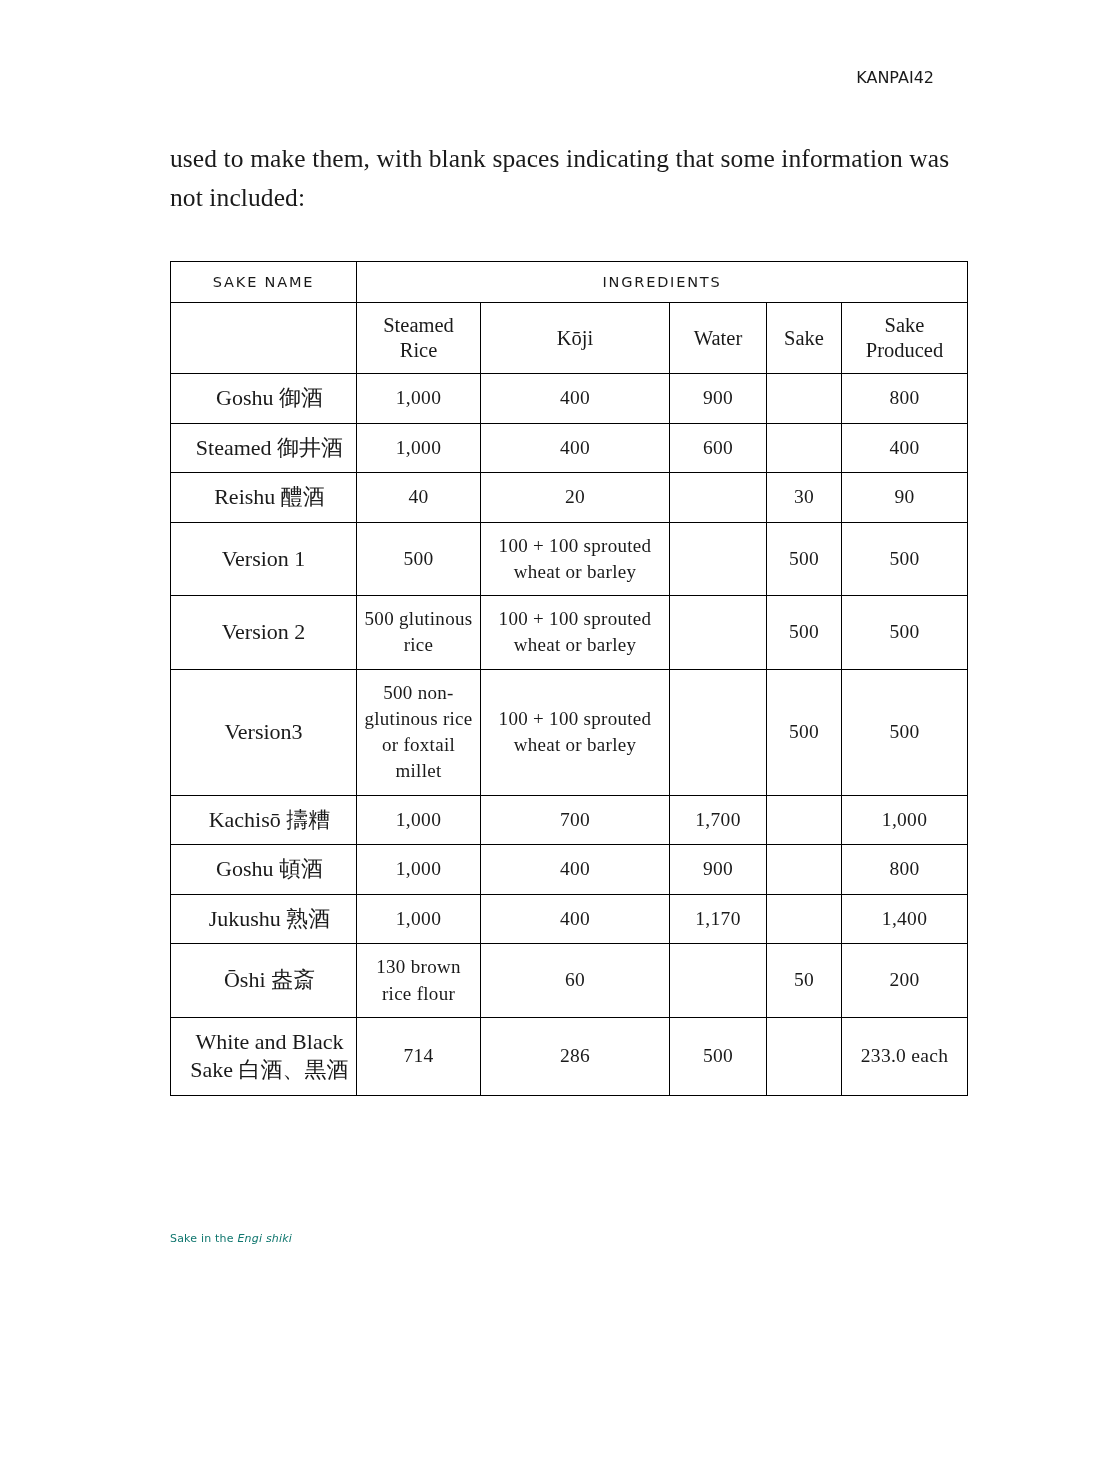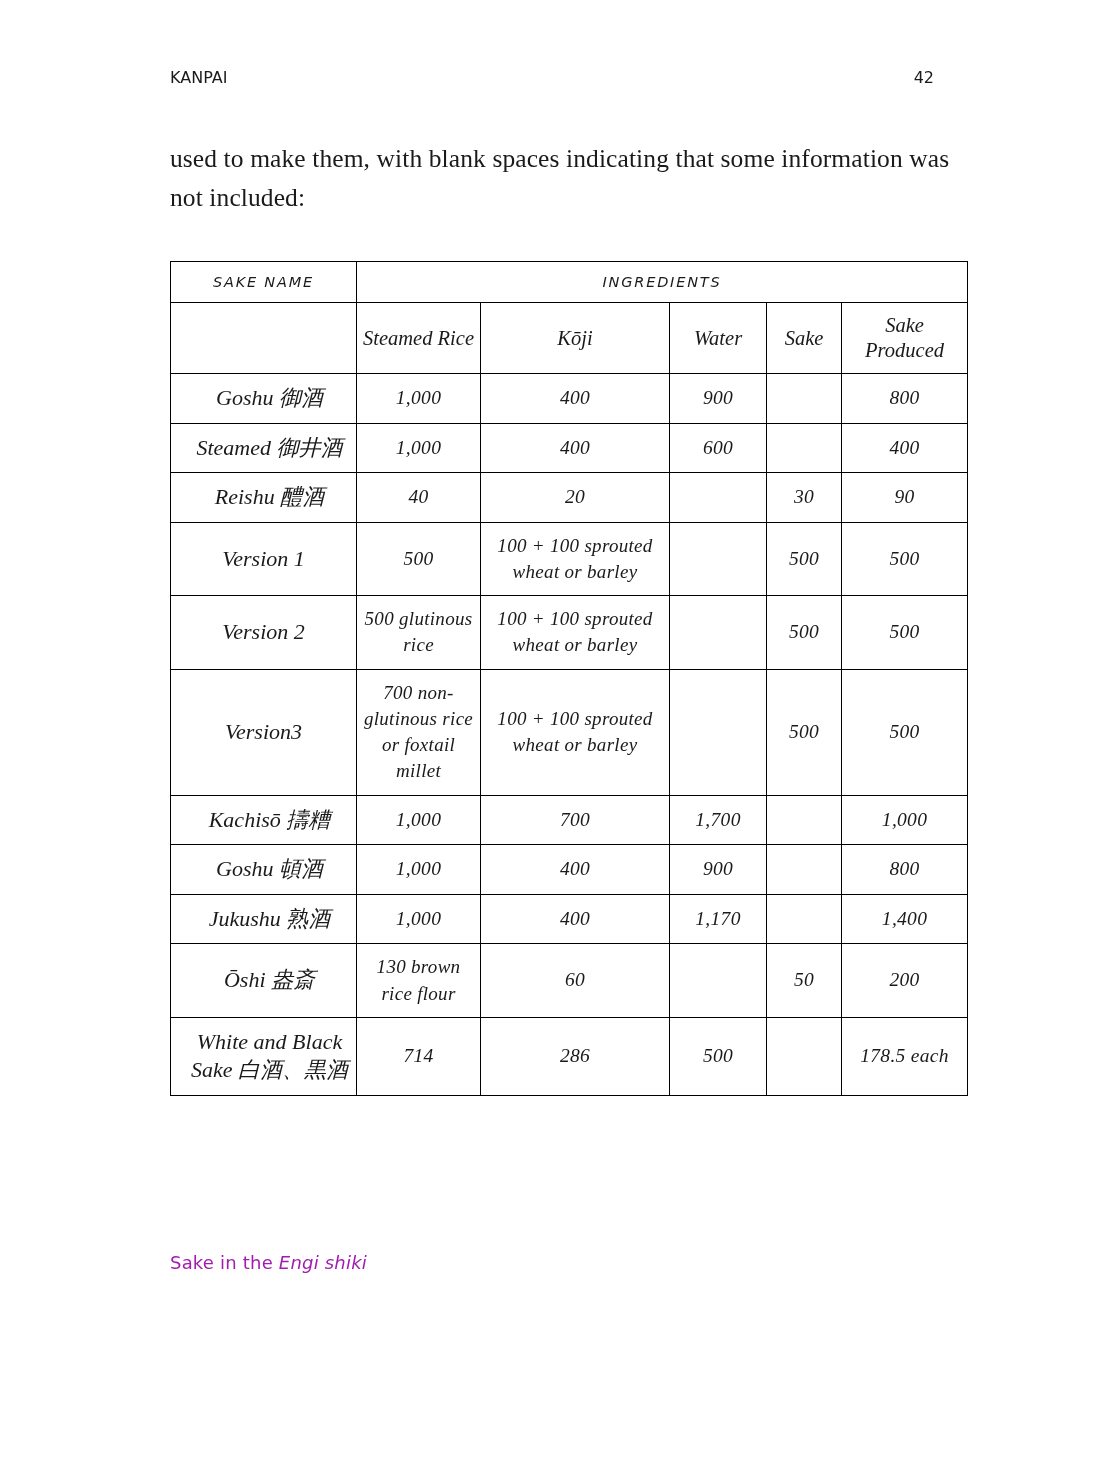--- a/index.html
+++ b/index.html
@@ -19,21 +19,21 @@
     position: absolute;
     inset: 0;
     padding: 0;
   }
   .running-head {
     position: absolute;
     top: 68px;
     left: 170px;
     right: 170px;
     display: flex;
-    justify-content: space-between;
+    justify-content: flex-end;
     align-items: baseline;
     font-family: "DejaVu Sans", sans-serif;
   }
   .body-text {
     position: absolute;
     top: 140px;
     left: 170px;
     width: 780px;
     font-size: 25.5px;
     line-height: 1.52;
@@ -43,21 +43,20 @@
   .table-wrap {
     position: absolute;
     top: 261px;
     left: 170px;
     width: 779px;
   }
   table.sake-table {
     border-collapse: collapse;
     width: 779px;
     table-layout: fixed;
-    font-style: italic;
   }
   table.sake-table td,
   table.sake-table th {
     border: 1px solid #000;
     padding: 0;
     vertical-align: middle;
     text-align: center;
     font-weight: normal;
   }
   .hdr-main {
@@ -96,24 +95,23 @@
     line-height: 1.38;
   }
   .empty-row td {
     height: 31px;
   }
   .caption {
     position: absolute;
     top: 1232px;
     left: 170px;
     font-family: "DejaVu Sans", sans-serif;
-    font-size: 18px;
-    color: #a21caf;
+    font-size: 11px;
+    color: #0f766e;
     letter-spacing: 0.2px;
-    margin-top: 20px;
   }
   .caption .ital {
     font-style: italic;
   }
 </style>
 </head>
 <body>
 
 <div class="page">
 
@@ -189,21 +187,21 @@
           <td class="name-cell centered">Version 2</td>
           <td class="num-cell multi">500 glutinous rice</td>
           <td class="num-cell multi">100 + 100 sprouted wheat or barley</td>
           <td class="num-cell"></td>
           <td class="num-cell">500</td>
           <td class="num-cell">500</td>
         </tr>
 
         <tr>
           <td class="name-cell centered">Version3</td>
-          <td class="num-cell multi">700 non-glutinous rice or foxtail millet</td>
+          <td class="num-cell multi">500 non-glutinous rice or foxtail millet</td>
           <td class="num-cell multi">100 + 100 sprouted wheat or barley</td>
           <td class="num-cell"></td>
           <td class="num-cell">500</td>
           <td class="num-cell">500</td>
         </tr>
 
         <tr>
           <td class="name-cell">Kachisō 擣糟</td>
           <td class="num-cell">1,000</td>
           <td class="num-cell">700</td>
@@ -239,21 +237,21 @@
           <td class="num-cell">50</td>
           <td class="num-cell">200</td>
         </tr>
 
         <tr>
           <td class="name-cell">White and Black Sake 白酒、黒酒</td>
           <td class="num-cell">714</td>
           <td class="num-cell">286</td>
           <td class="num-cell">500</td>
           <td class="num-cell"></td>
-          <td class="num-cell">178.5 each</td>
+          <td class="num-cell">233.0 each</td>
         </tr>
       </tbody>
     </table>
   </div>
 
   <div class="caption">
     <span>Sake in the </span><span class="ital">Engi shiki</span>
   </div>
 
 </div>

